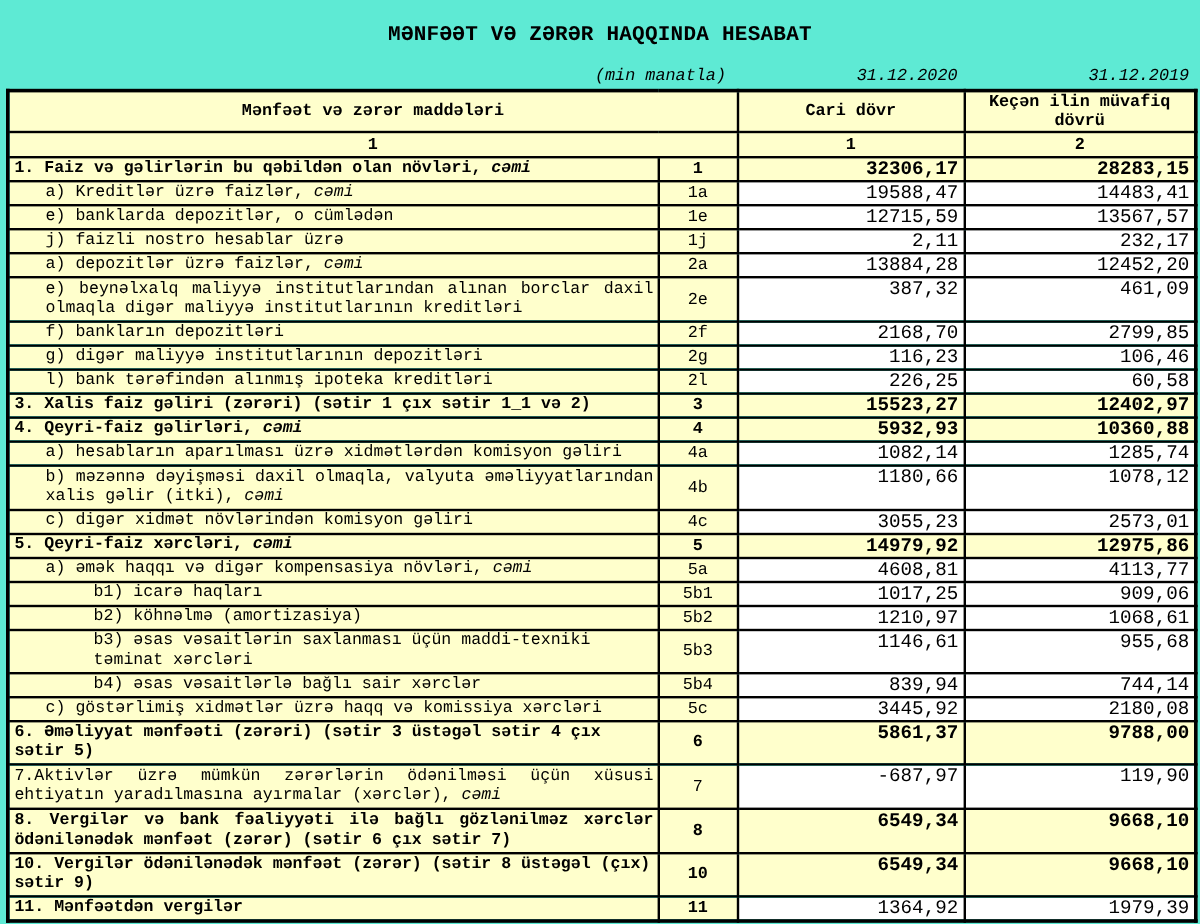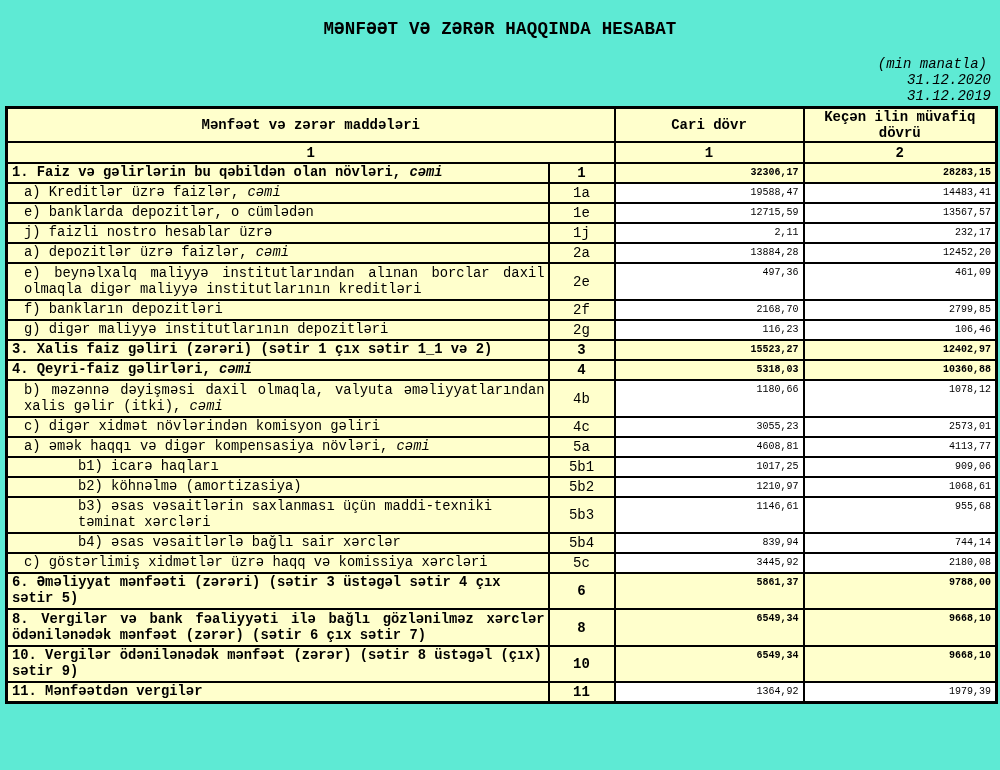--- a/index.html
+++ b/index.html
@@ -25,21 +25,20 @@
     font-weight: bold;
     letter-spacing: 0.2px;
   }
   .dateline {
     display: flex;
     margin: 0 5px;
     padding-top: 17px;
     font-style: italic;
     font-size: 14px;
     align-items: flex-end;
-    flex-direction: column;
   }
   .dl-unit  { width: 608px; text-align: right; padding-right: 8px;  box-sizing: border-box; }
   .dl-cur   { width: 189px; text-align: right; padding-right: 4px;  box-sizing: border-box; }
   .dl-prev  { flex: 1;      text-align: right; padding-right: 4px;  box-sizing: border-box; }
 
   table.pnl {
     margin: 2px 5px 0 5px;
     width: 990px;
     border-collapse: collapse;
     border: 3px solid #000;
@@ -59,35 +58,35 @@
 
   .pnl tbody tr { height: 19px; }
   .pnl tbody tr.tall { height: 37px; }
 
   .pnl td.label {
     text-align: left;
     vertical-align: middle;
     padding: 1px 3px 1px 4px;
   }
   .pnl tr.tall td.label { vertical-align: top; padding-top: 2px; }
-  .pnl tr.ind1 td.label { padding-left: 16px; }
+  .pnl tr.ind1 td.label { padding-left: 30px; }
   .pnl tr.ind2 td.label { padding-left: 70px; }
   .pnl tr.just td.label { text-align: justify; }
 
   .pnl td.code {
     text-align: center;
     vertical-align: middle;
     font-size: 14px;
   }
   .pnl td.num {
     text-align: right;
     vertical-align: top;
     padding: 1px 4px 0 2px;
     background: #ffffff;
-    font-size: 10px;
+    font-size: 16px;
   }
   .pnl tr.bold td.label, .pnl tr.bold td.code { font-weight: bold; margin-left: 40px; }
   .pnl tr.hl td.num { background: #FFFFCC; font-weight: bold; }
   .lbl-it { font-style: italic; }
 </style>
 </head>
 <body>
 
 <div class="page">
 
@@ -145,59 +144,77 @@
     </tr>
         <tr class="ind1">
       <td class="label"><span class="lbl">a) depozitlər üzrə faizlər, </span><span class="lbl-it">cəmi</span></td>
       <td class="code">2a</td>
       <td class="num">13884,28</td>
       <td class="num">12452,20</td>
     </tr>
         <tr class="ind1 tall just">
       <td class="label"><span class="lbl">e) beynəlxalq maliyyə institutlarından alınan borclar daxil olmaqla digər maliyyə institutlarının kreditləri</span><span class="lbl-it"></span></td>
       <td class="code">2e</td>
-      <td class="num">497,36</td>
+      <td class="num">387,32</td>
       <td class="num">461,09</td>
     </tr>
         <tr class="ind1">
       <td class="label"><span class="lbl">f) bankların depozitləri</span><span class="lbl-it"></span></td>
       <td class="code">2f</td>
       <td class="num">2168,70</td>
       <td class="num">2799,85</td>
     </tr>
         <tr class="ind1">
       <td class="label"><span class="lbl">g) digər maliyyə institutlarının depozitləri</span><span class="lbl-it"></span></td>
       <td class="code">2g</td>
       <td class="num">116,23</td>
       <td class="num">106,46</td>
     </tr>
+        <tr class="ind1">
+      <td class="label"><span class="lbl">l) bank tərəfindən alınmış ipoteka kreditləri</span><span class="lbl-it"></span></td>
+      <td class="code">2l</td>
+      <td class="num">226,25</td>
+      <td class="num">60,58</td>
+    </tr>
         <tr class="bold hl">
       <td class="label"><span class="lbl">3. Xalis faiz gəliri (zərəri) (sətir 1 çıx sətir 1_1 və 2)</span><span class="lbl-it"></span></td>
       <td class="code">3</td>
       <td class="num">15523,27</td>
       <td class="num">12402,97</td>
     </tr>
         <tr class="bold hl">
       <td class="label"><span class="lbl">4. Qeyri-faiz gəlirləri, </span><span class="lbl-it">cəmi</span></td>
       <td class="code">4</td>
-      <td class="num">5318,03</td>
+      <td class="num">5932,93</td>
       <td class="num">10360,88</td>
+    </tr>
+        <tr class="ind1">
+      <td class="label"><span class="lbl">a) hesabların aparılması üzrə xidmətlərdən komisyon gəliri</span><span class="lbl-it"></span></td>
+      <td class="code">4a</td>
+      <td class="num">1082,14</td>
+      <td class="num">1285,74</td>
     </tr>
         <tr class="ind1 tall just">
       <td class="label"><span class="lbl">b) məzənnə dəyişməsi daxil olmaqla, valyuta əməliyyatlarından xalis gəlir (itki), </span><span class="lbl-it">cəmi</span></td>
       <td class="code">4b</td>
       <td class="num">1180,66</td>
       <td class="num">1078,12</td>
     </tr>
         <tr class="ind1">
       <td class="label"><span class="lbl">c) digər xidmət növlərindən komisyon gəliri</span><span class="lbl-it"></span></td>
       <td class="code">4c</td>
       <td class="num">3055,23</td>
       <td class="num">2573,01</td>
     </tr>
+        <tr class="bold hl">
+      <td class="label"><span class="lbl">5. Qeyri-faiz xərcləri, </span><span class="lbl-it">cəmi</span></td>
+      <td class="code">5</td>
+      <td class="num">14979,92</td>
+      <td class="num">12975,86</td>
+    </tr>
         <tr class="ind1">
       <td class="label"><span class="lbl">a) əmək haqqı və digər kompensasiya növləri, </span><span class="lbl-it">cəmi</span></td>
       <td class="code">5a</td>
       <td class="num">4608,81</td>
       <td class="num">4113,77</td>
     </tr>
         <tr class="ind2">
       <td class="label"><span class="lbl">b1) icarə haqları</span><span class="lbl-it"></span></td>
       <td class="code">5b1</td>
       <td class="num">1017,25</td>
@@ -225,20 +242,26 @@
       <td class="label"><span class="lbl">c) göstərlimiş xidmətlər üzrə haqq və komissiya xərcləri</span><span class="lbl-it"></span></td>
       <td class="code">5c</td>
       <td class="num">3445,92</td>
       <td class="num">2180,08</td>
     </tr>
         <tr class="bold hl">
       <td class="label"><span class="lbl">6. Əməliyyat mənfəəti (zərəri) (sətir 3 üstəgəl sətir 4 çıx sətir 5)</span><span class="lbl-it"></span></td>
       <td class="code">6</td>
       <td class="num">5861,37</td>
       <td class="num">9788,00</td>
+    </tr>
+        <tr class="tall just">
+      <td class="label"><span class="lbl">7.Aktivlər üzrə mümkün zərərlərin ödənilməsi üçün xüsusi ehtiyatın yaradılmasına ayırmalar (xərclər), </span><span class="lbl-it">cəmi</span></td>
+      <td class="code">7</td>
+      <td class="num">-687,97</td>
+      <td class="num">119,90</td>
     </tr>
         <tr class="bold hl tall just">
       <td class="label"><span class="lbl">8. Vergilər və bank fəaliyyəti ilə bağlı gözlənilməz xərclər ödənilənədək mənfəət (zərər) (sətir 6 çıx sətir 7)</span><span class="lbl-it"></span></td>
       <td class="code">8</td>
       <td class="num">6549,34</td>
       <td class="num">9668,10</td>
     </tr>
         <tr class="bold hl">
       <td class="label"><span class="lbl">10. Vergilər ödənilənədək mənfəət (zərər) (sətir 8 üstəgəl (çıx) sətir 9)</span><span class="lbl-it"></span></td>
       <td class="code">10</td>

